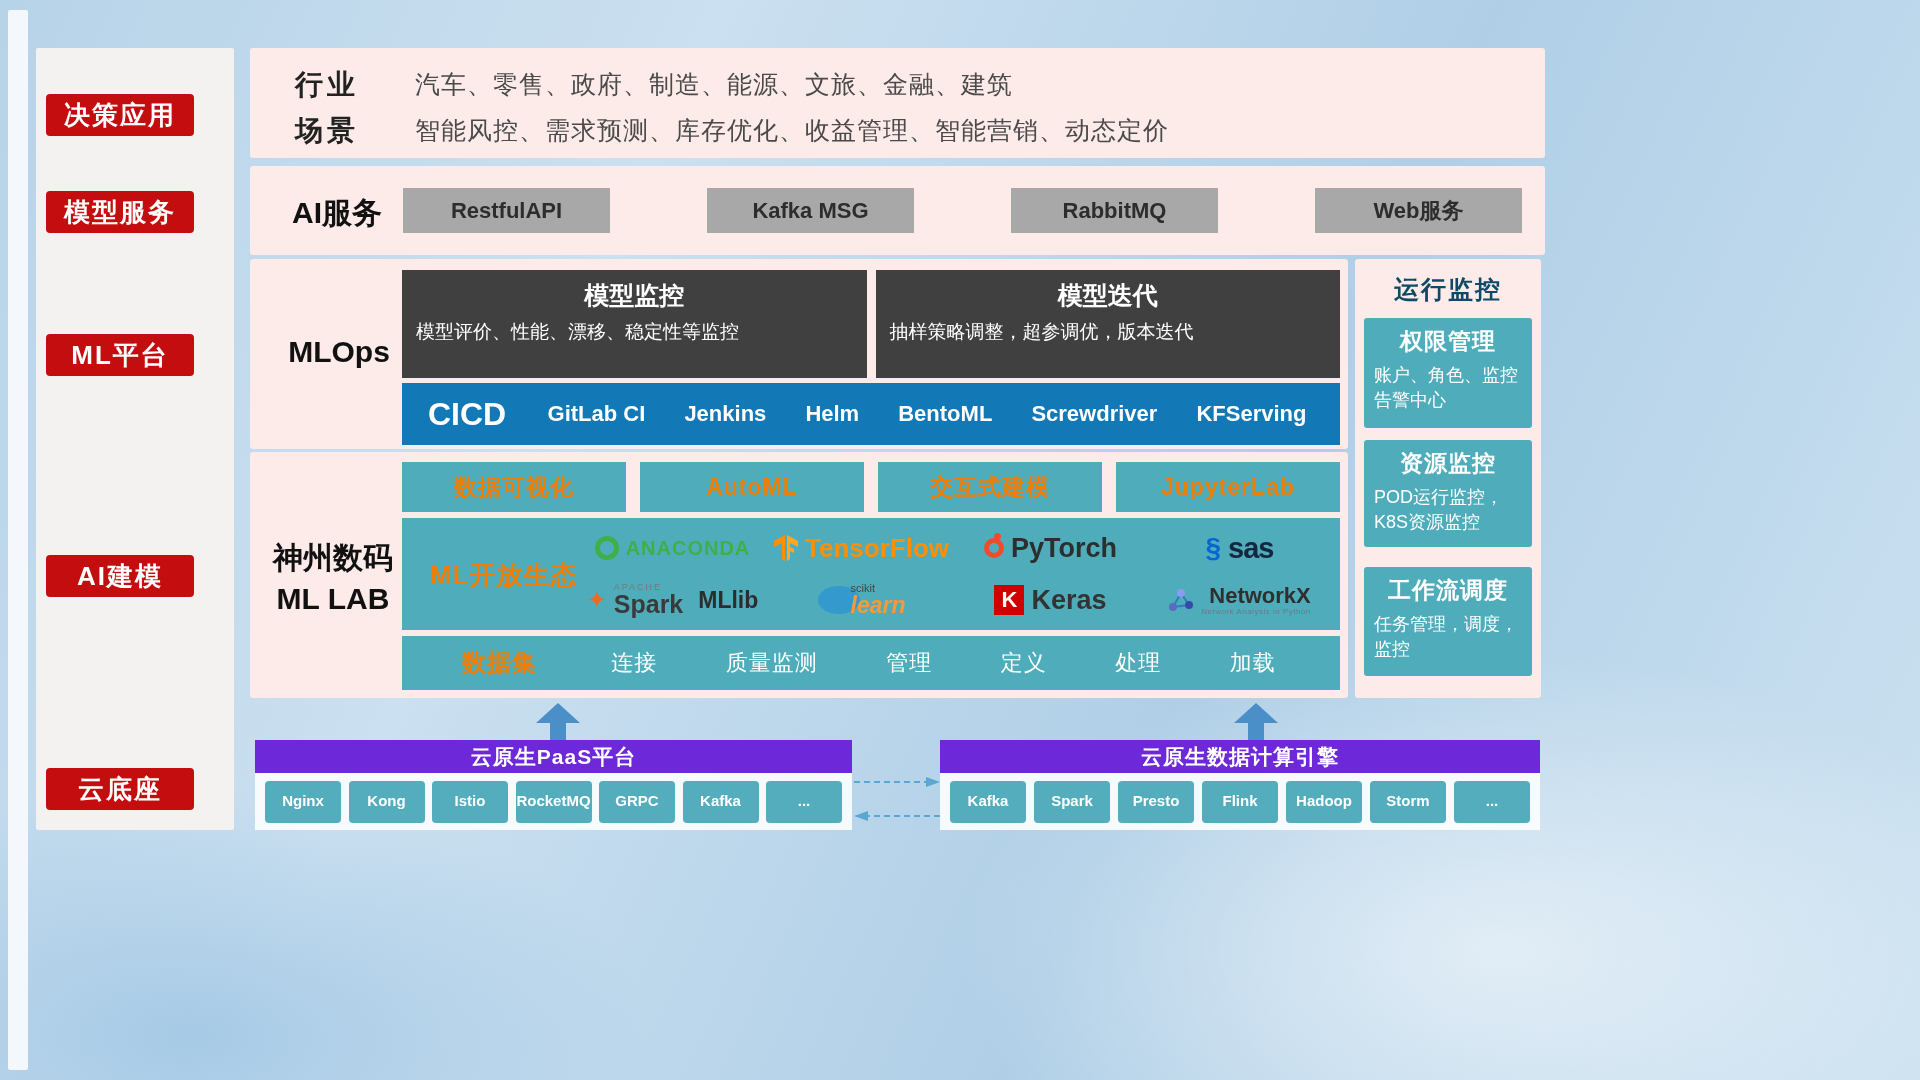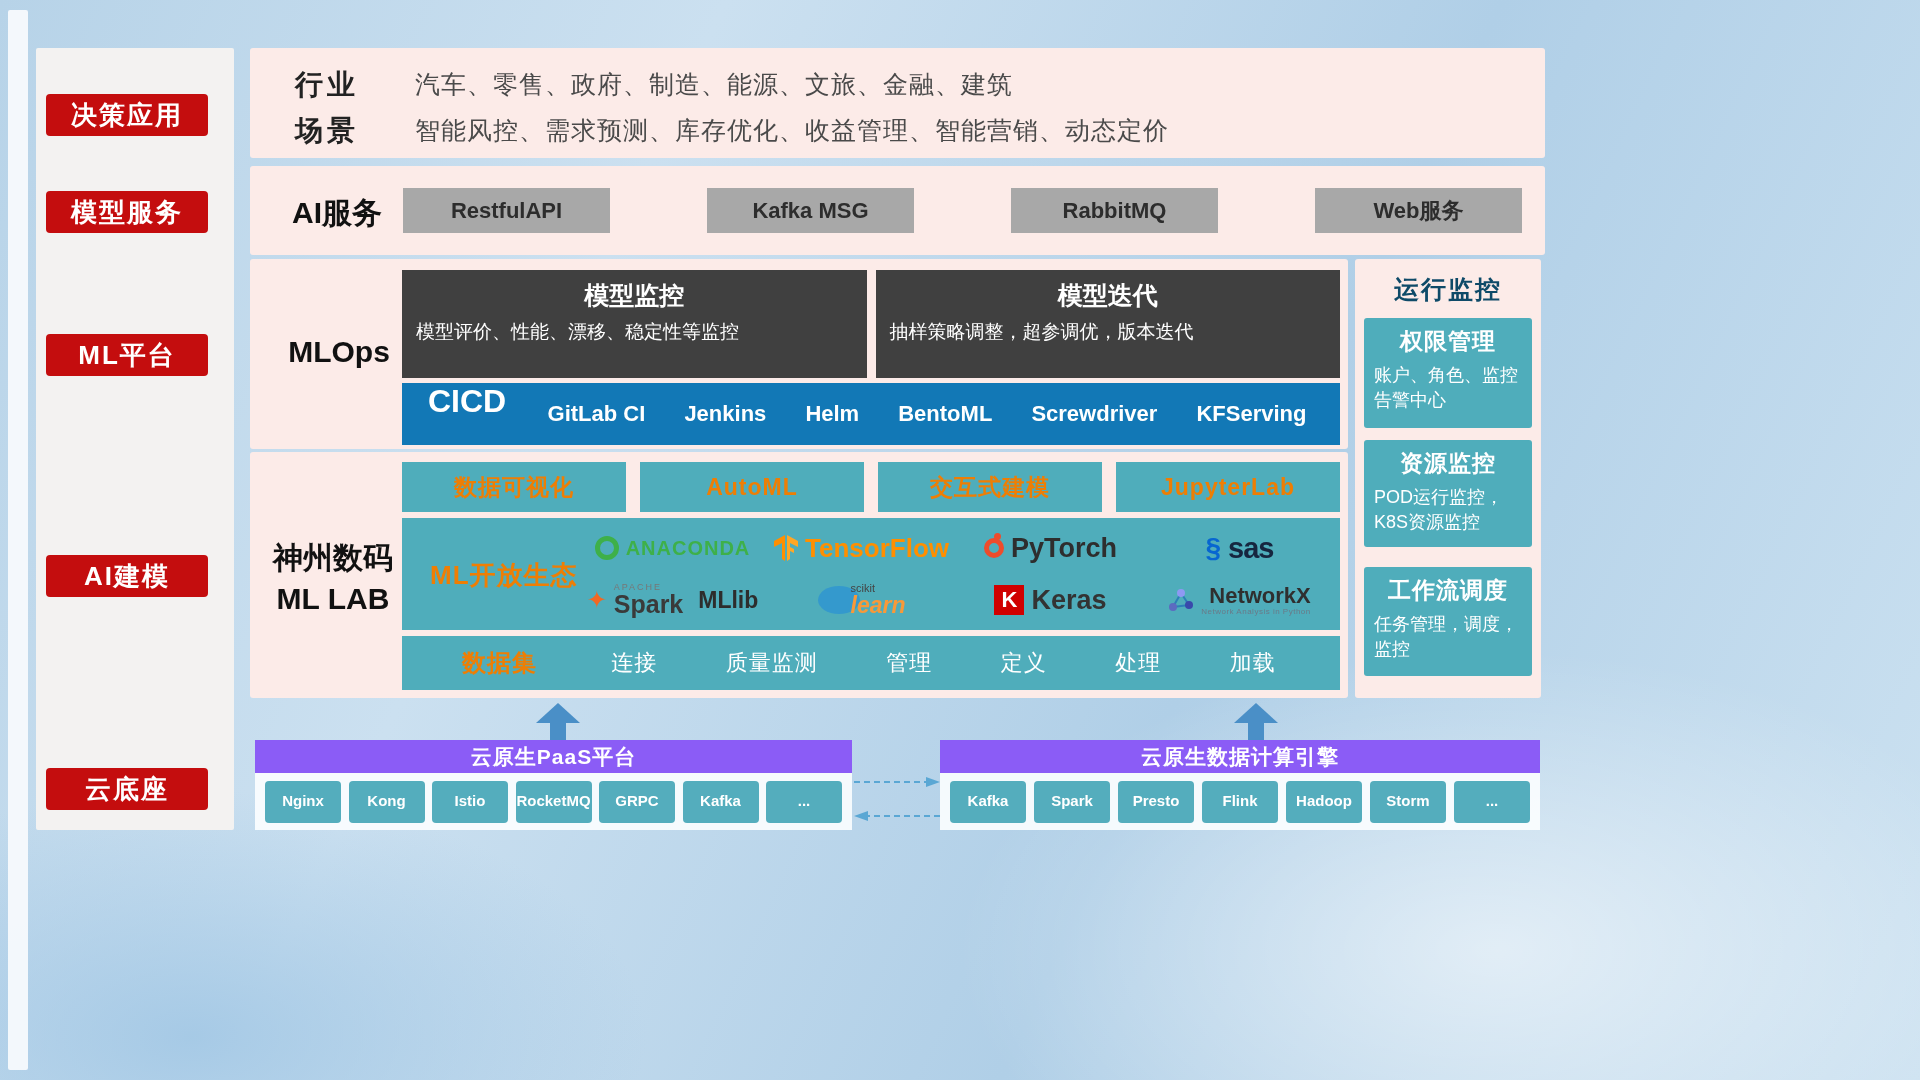--- a/index.html
+++ b/index.html
@@ -11,21 +11,21 @@
       radial-gradient(ellipse 700px 380px at 10% 96%, rgba(160,198,228,0.85), transparent 65%),
       linear-gradient(115deg,#b7d3e8 0%,#cbe0f0 30%,#b0cfe7 62%,#cde2f1 100%);
   }
   #app { position:relative; width:1920px; height:1080px; }
 
   .left-strip { position:absolute; left:8px; top:10px; width:20px; height:1060px;
     background:rgba(248,251,253,0.92); border-radius:2px; }
 
   .sidebar { position:absolute; left:36px; top:48px; width:198px; height:782px;
     background:#f3f2f1; border-radius:2px; }
-  .side-btn { position:absolute; left:10px; width:162px; height:42px;
+  .side-btn { position:absolute; left:10px; width:148px; height:42px;
     background:#c40d0e; color:#fff; font-weight:bold; font-size:26px;
     display:flex; align-items:center; justify-content:center;
     border-radius:4px; letter-spacing:2px; }
 
   .panel { position:absolute; background:#fcebe8; border-radius:3px; }
 
   
   .row-industry { left:250px; top:48px; width:1295px; height:110px; }
   .ind-label { position:absolute; left:45px; font-size:28px; font-weight:bold; color:#222; letter-spacing:4px; }
   .ind-value { position:absolute; left:165px; font-size:25px; color:#4a4a4a; letter-spacing:1px; }
@@ -41,21 +41,21 @@
   
   .row-mlops { left:250px; top:259px; width:1098px; height:190px; }
   .mlops-label { position:absolute; left:28px; top:76px; width:122px; text-align:center;
     font-size:30px; font-weight:bold; color:#111; }
   .mlops-cards { position:absolute; left:152px; top:11px; width:938px; height:108px;
     display:flex; gap:9px; }
   .blue-card { flex:1; background:#404040; color:#fff; padding:9px 14px; }
   .blue-card .bc-title { text-align:center; font-size:25px; font-weight:bold; }
   .blue-card .bc-desc { font-size:19px; line-height:1.35; margin-top:7px; }
   .cicd-bar { position:absolute; left:152px; top:124px; width:938px; height:62px;
-    background:#1278b6; color:#fff; display:flex; }
+    background:#1278b6; color:#fff; display:flex; align-items:center; }
   .cicd-label { margin-left:26px; width:100px; font-size:32px; font-weight:bold; }
   .cicd-items { flex:1; display:flex; justify-content:space-around; align-items:center; padding-right:14px; }
   .cicd-item { font-size:22px; font-weight:bold; }
 
   
   .panel-monitor { left:1355px; top:259px; width:186px; height:439px; }
   .mon-title { position:absolute; top:14px; width:100%; text-align:center;
     font-size:25px; font-weight:bold; color:#0e4a68; letter-spacing:2px; }
   .mon-card { position:absolute; left:9px; width:168px; background:#4fadbb; color:#fff;
     border-radius:3px; padding:8px 10px; }
@@ -107,21 +107,21 @@
   .nx-text { font-size:22px; font-weight:bold; color:#2f2f2f; }
   .nx-sub { font-size:8px; color:#6a7a88; letter-spacing:0.5px; }
 
   
   .up-arrow { position:absolute; top:703px; width:44px; height:37px;
     display:flex; flex-direction:column; align-items:center; }
   .up-arrow-head { width:0; height:0; border-left:22px solid transparent;
     border-right:22px solid transparent; border-bottom:20px solid #4a8fc7; }
   .up-arrow-stem { width:16px; height:17px; background:#4a8fc7; }
 
-  .bar-title { position:absolute; top:740px; height:33px; background:#8b5cf6; color:#fff;
+  .bar-title { position:absolute; top:740px; height:33px; background:#6d28d9; color:#fff;
     font-size:21px; font-weight:bold; display:flex; align-items:center; justify-content:center;
     letter-spacing:1px; }
   .btn-strip { position:absolute; top:773px; height:57px; background:rgba(252,254,255,0.9);
     display:flex; align-items:center; justify-content:space-between; padding:0 10px; }
   .tech-btn { width:76px; height:42px; background:#54adbd; border-radius:4px; color:#fff;
     font-size:15px; font-weight:bold; display:flex; align-items:center; justify-content:center;
     text-align:left; line-height:1.1; }
   .dashed-arrows { position:absolute; left:850px; top:768px; }
 </style>
 </head>

